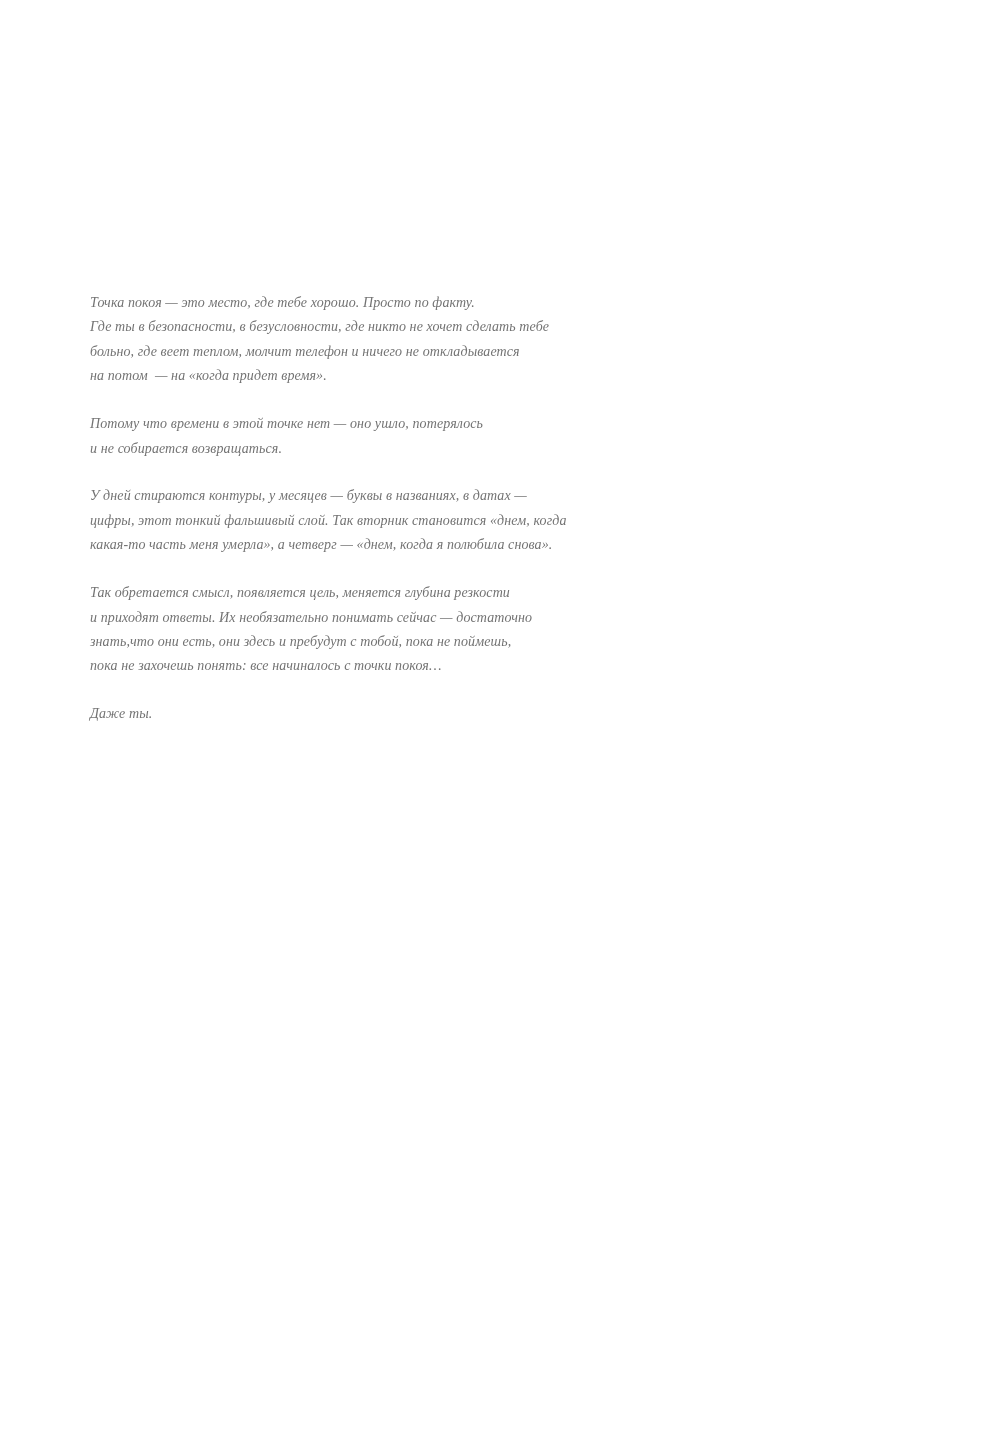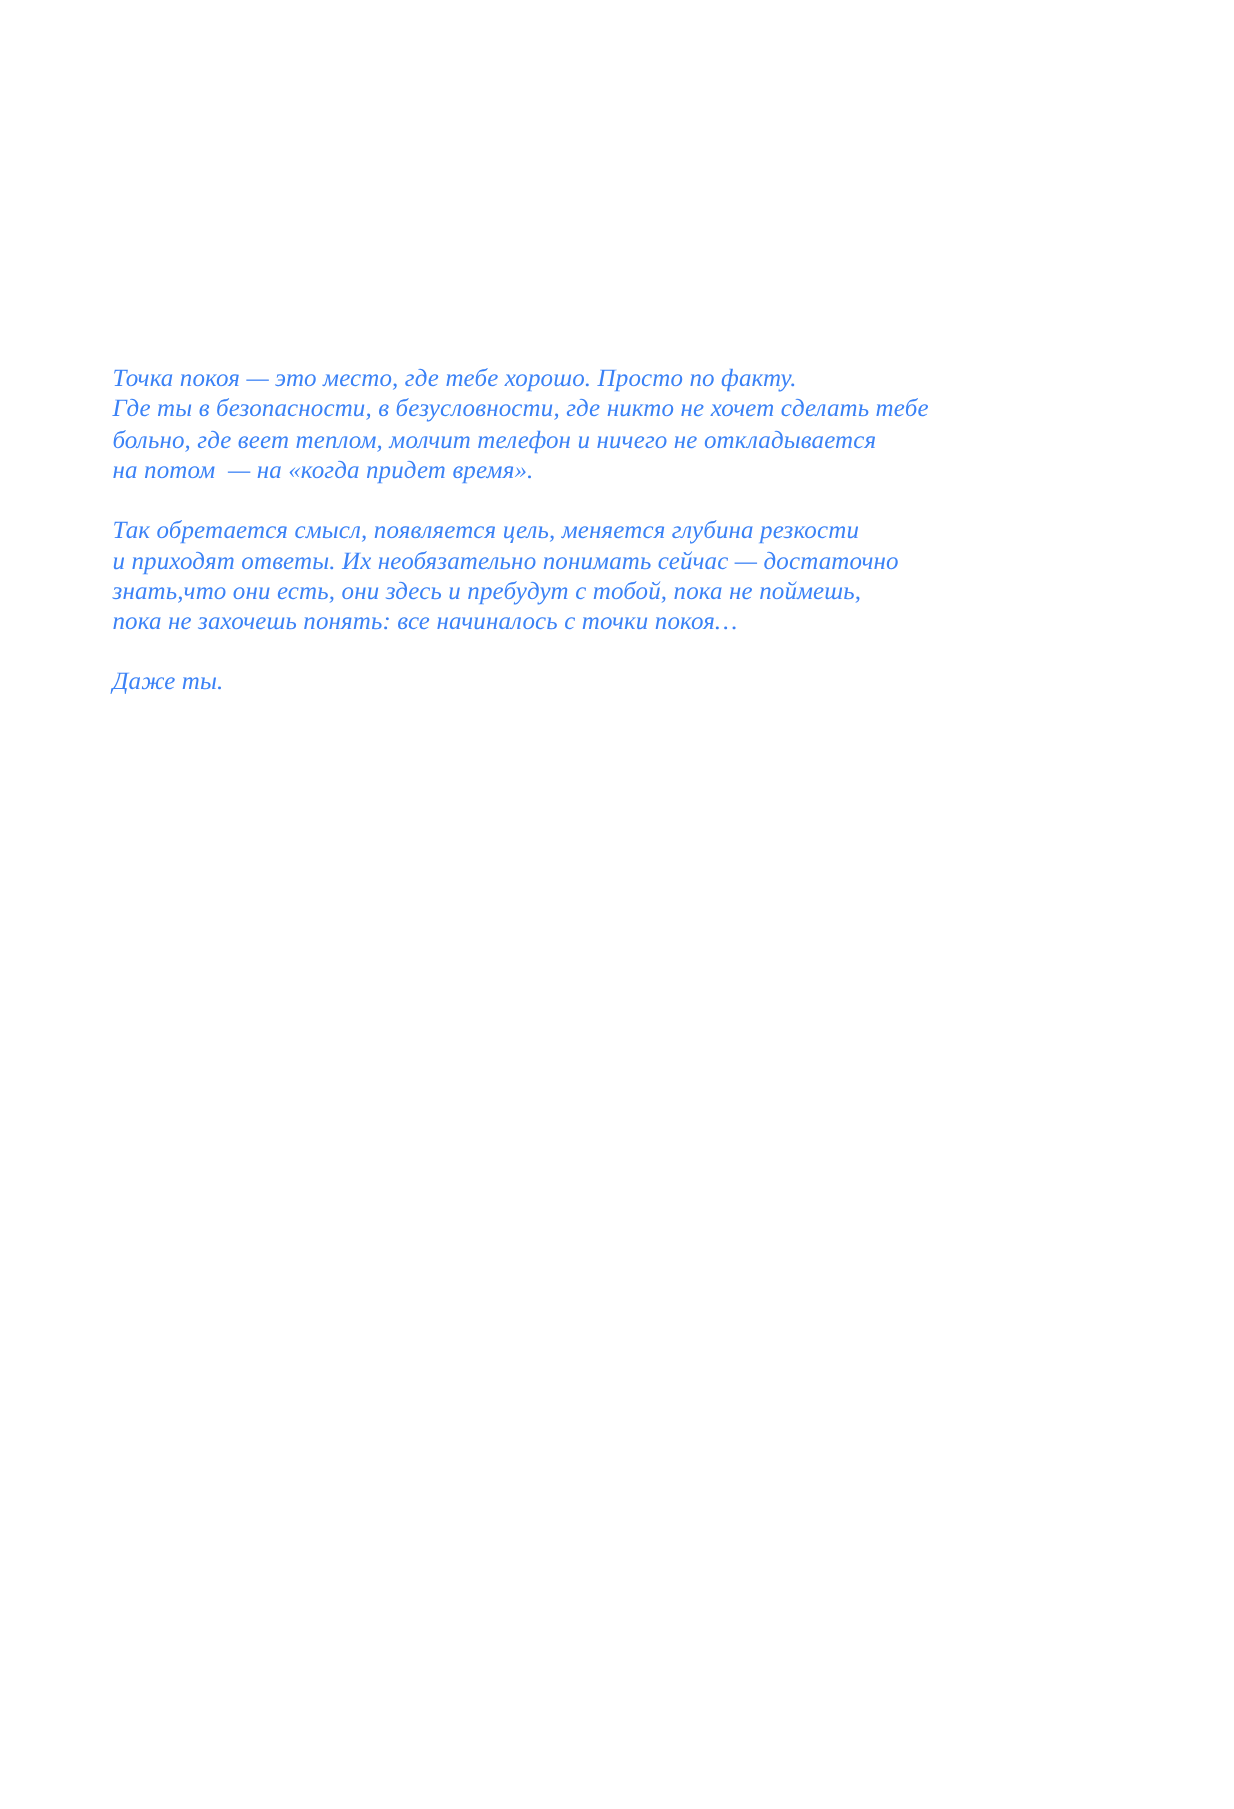--- a/index.html
+++ b/index.html
@@ -16,38 +16,43 @@
   }
   .text-block {
     position: absolute;
     top: 291px;
     left: 90px;
     width: 830px;
   }
   .para {
     font-family: "Liberation Serif", serif;
     font-style: italic;
-    font-size: 20px;
+    font-size: 14px;
     line-height: 24.4px;
     letter-spacing: 0.1px;
-    color: #3b82f6;
+    color: #737373;
     white-space: pre-wrap;
     margin: 0 0 23.5px 0;
   }
   .para:last-child {
     margin-bottom: 0;
     margin-top: 16px;
   }
 </style>
 </head>
 <body>
 
 <div class="text-block">
   <p class="para">Точка покоя — это место, где тебе хорошо. Просто по факту.
 Где ты в безопасности, в безусловности, где никто не хочет сделать тебе
 больно, где веет теплом, молчит телефон и ничего не откладывается
 на потом  — на «когда придет время».</p>
+  <p class="para">Потому что времени в этой точке нет — оно ушло, потерялось
+и не собирается возвращаться.</p>
+  <p class="para">У дней стираются контуры, у месяцев — буквы в названиях, в датах —
+цифры, этот тонкий фальшивый слой. Так вторник становится «днем, когда
+какая-то часть меня умерла», а четверг — «днем, когда я полюбила снова».</p>
   <p class="para">Так обретается смысл, появляется цель, меняется глубина резкости
 и приходят ответы. Их необязательно понимать сейчас — достаточно
 знать,что они есть, они здесь и пребудут с тобой, пока не поймешь,
 пока не захочешь понять: все начиналось с точки покоя…</p>
   <p class="para">Даже ты.</p>
 </div>
 
 </body></html>

